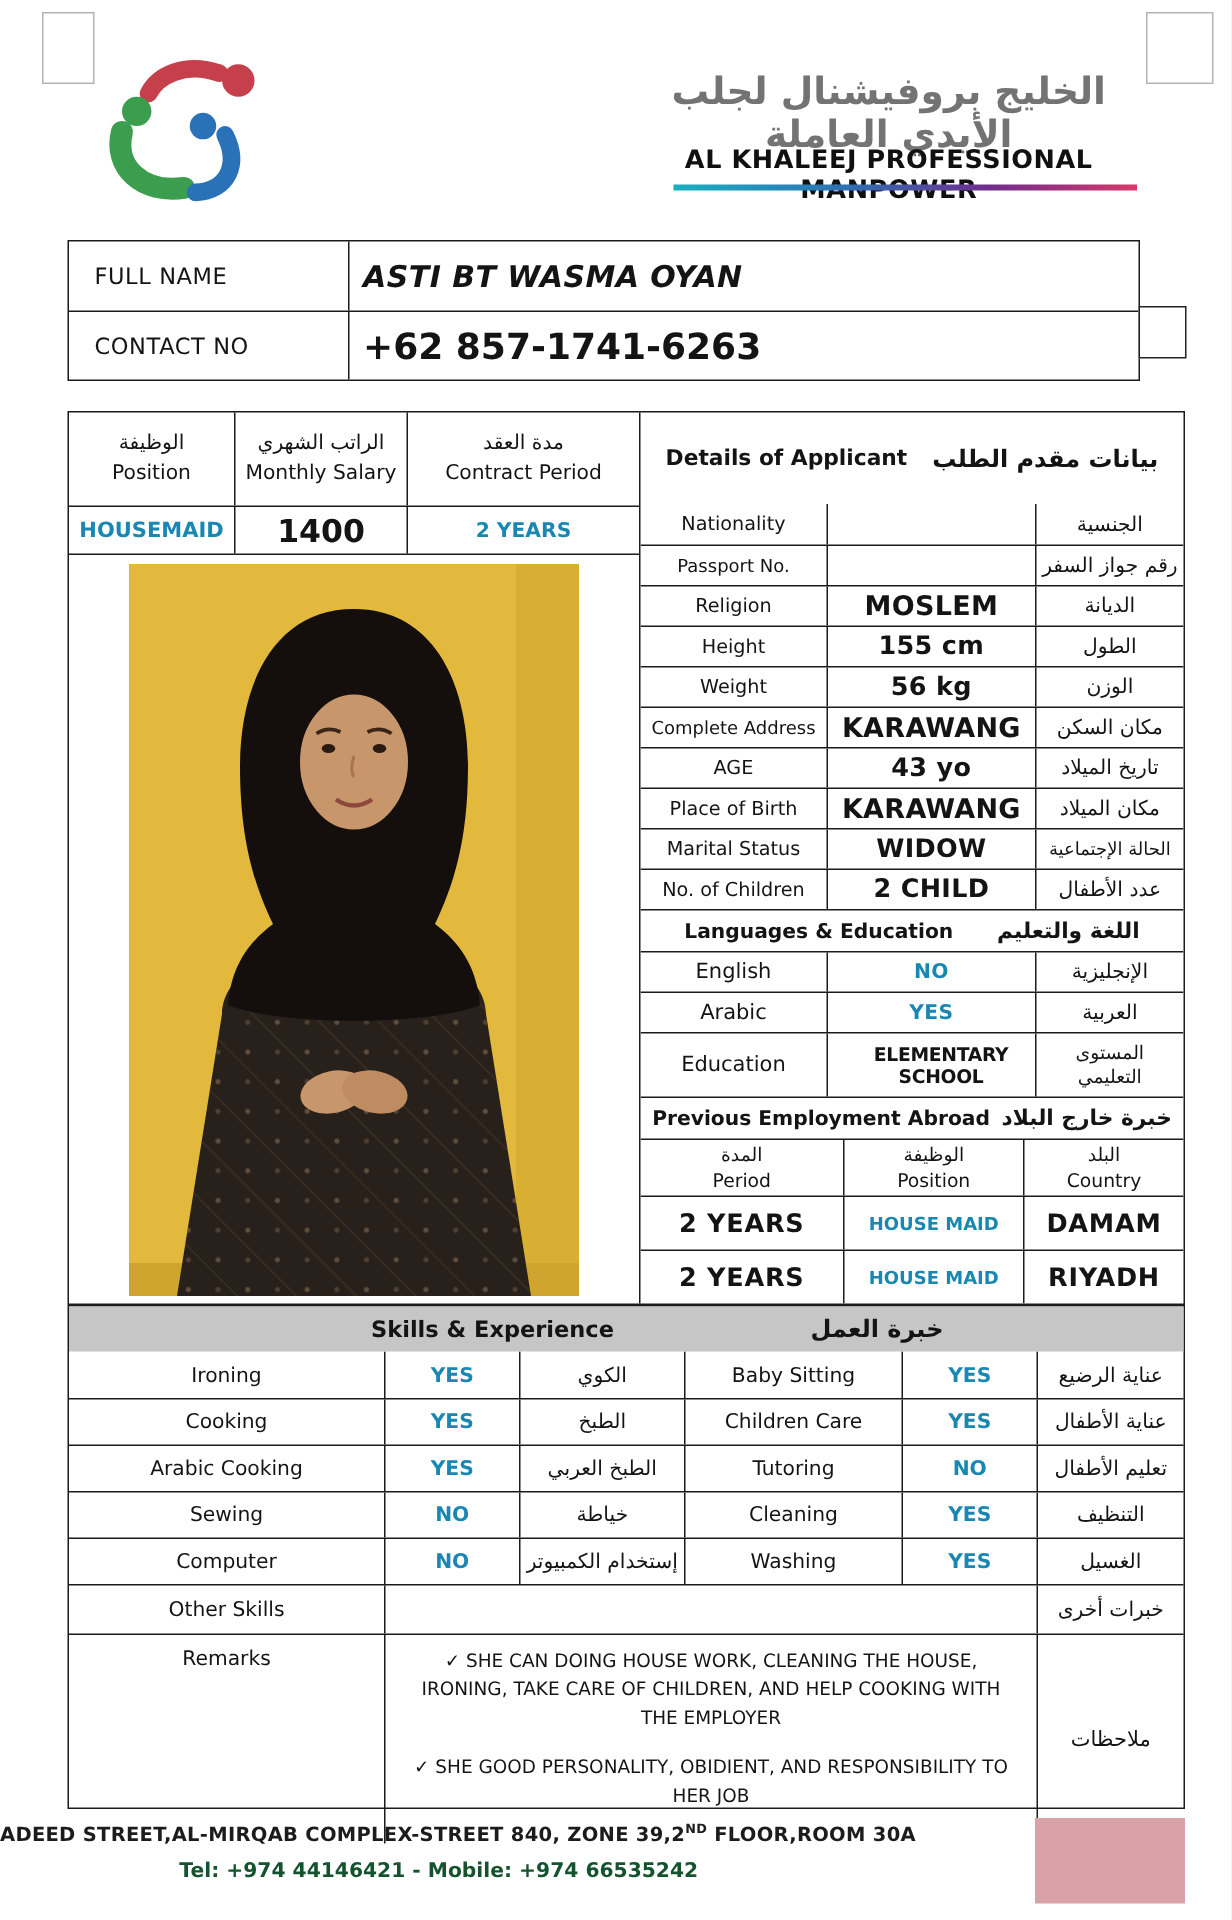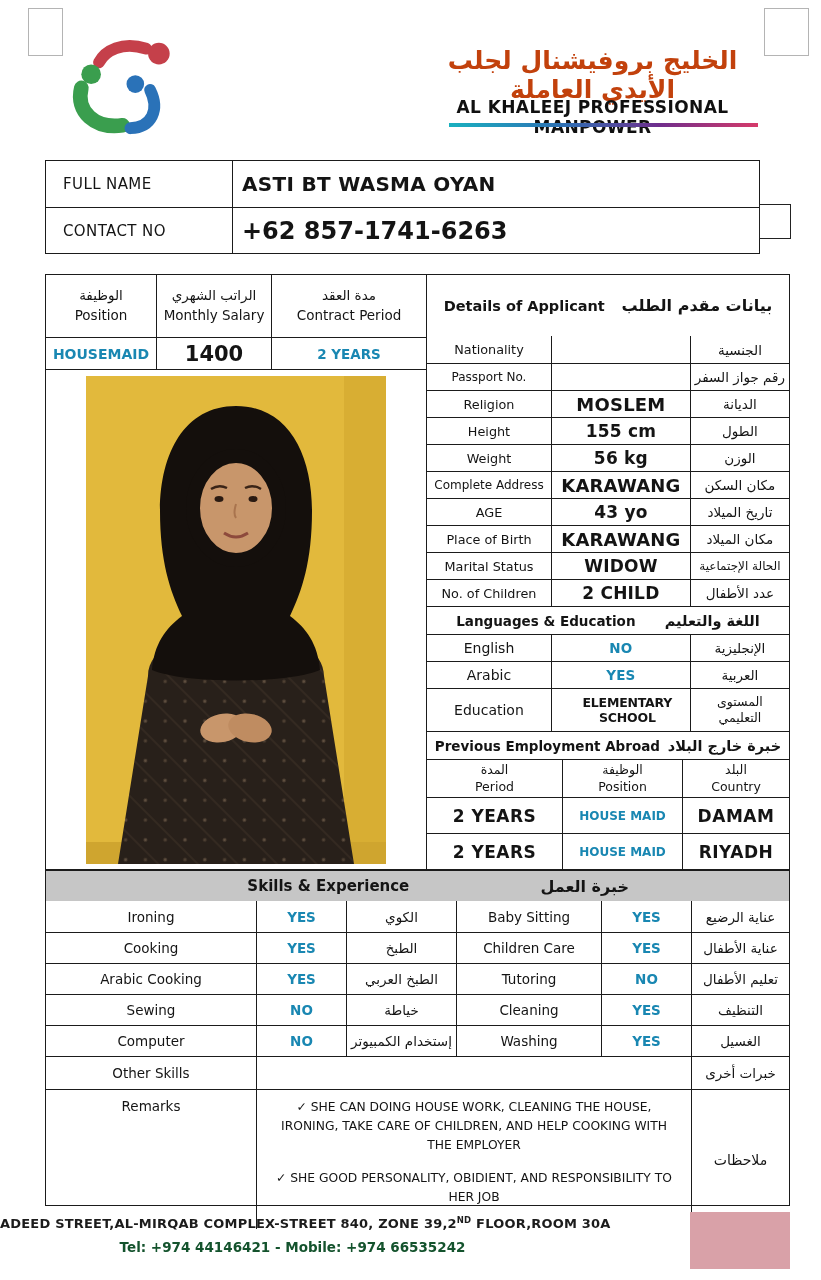--- a/index.html
+++ b/index.html
@@ -4,38 +4,38 @@
 <style>
   html,body{margin:0;padding:0;background:#e9e9e9;}
   .page{position:relative;width:821px;height:1280px;background:#ffffff;margin:0 auto;
         font-family:"DejaVu Sans","Liberation Sans",sans-serif;color:#141414;overflow:hidden;}
   
   .corner{position:absolute;border:1px solid #b4b4b4;background:#fff;}
   .corner.tl{left:28px;top:8px;width:33px;height:46px;}
   .corner.tr{left:764px;top:8px;width:43px;height:46px;}
   .logo{position:absolute;left:58px;top:33px;width:135px;height:108px;}
   .ar-title{position:absolute;left:420px;top:46px;width:345px;text-align:center;
-            font-size:25px;font-weight:700;color:#c2410c;direction:rtl;}
+            font-size:25px;font-weight:700;color:#737373;direction:rtl;}
   .en-title{position:absolute;left:420px;top:97px;width:345px;text-align:center;
             font-size:17px;font-weight:700;letter-spacing:.4px;color:#101010;}
   .grad-bar{position:absolute;left:449px;top:123px;width:309px;height:4px;
             background:linear-gradient(90deg,#19b0bf 0%,#2f6eb4 38%,#6f2d8c 68%,#d63a6a 100%);}
   
   .tbl{position:absolute;border:1.6px solid #1b1b1b;box-sizing:border-box;background:#fff;}
   .row{display:flex;box-sizing:border-box;flex-shrink:0;}
   .row + .row{border-top:1px solid #1b1b1b;}
   .cell{box-sizing:border-box;display:flex;align-items:center;justify-content:center;
         text-align:center;overflow:hidden;}
   .cell + .cell{border-left:1px solid #1b1b1b;}
   
   .identity{left:45px;top:160px;width:715px;}
   .identity .row{height:46px;}
   .id-label{width:186px;justify-content:flex-start;padding-left:17px;font-size:15px;letter-spacing:.4px;}
   .id-value{flex:1;justify-content:flex-start;padding-left:9px;font-weight:700;}
-  .id-value.name{font-size:20px;letter-spacing:.3px;}
+  .id-value.name{font-size:20px;letter-spacing:.3px;font-style:italic;}
   .id-value.phone{font-size:24px;}
   .mini-box{position:absolute;left:759px;top:204px;width:30px;height:33px;border:1.5px solid #222;background:#fff;}
   
   .main{left:45px;top:274px;width:745px;height:596px;display:flex;}
   .main-left{width:380px;display:flex;flex-direction:column;}
   .main-right{flex:1;border-left:1px solid #1b1b1b;display:flex;flex-direction:column;overflow:hidden;}
   .hdr2{flex-direction:column;line-height:1.45;font-size:13.5px;}
   .hdr-row{height:62px;}
   .col-pos{width:110px;}.col-sal{width:115px;}.col-con{flex:1;}
   .val-row{height:32px;}

